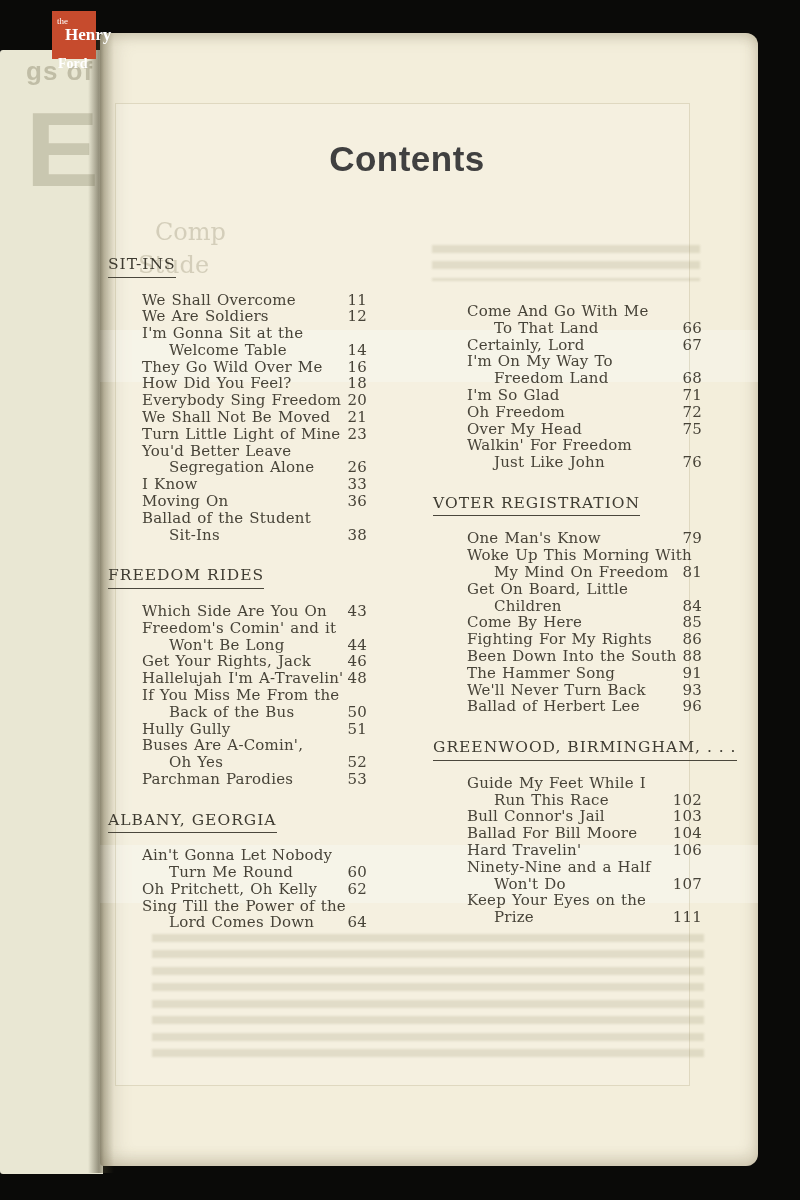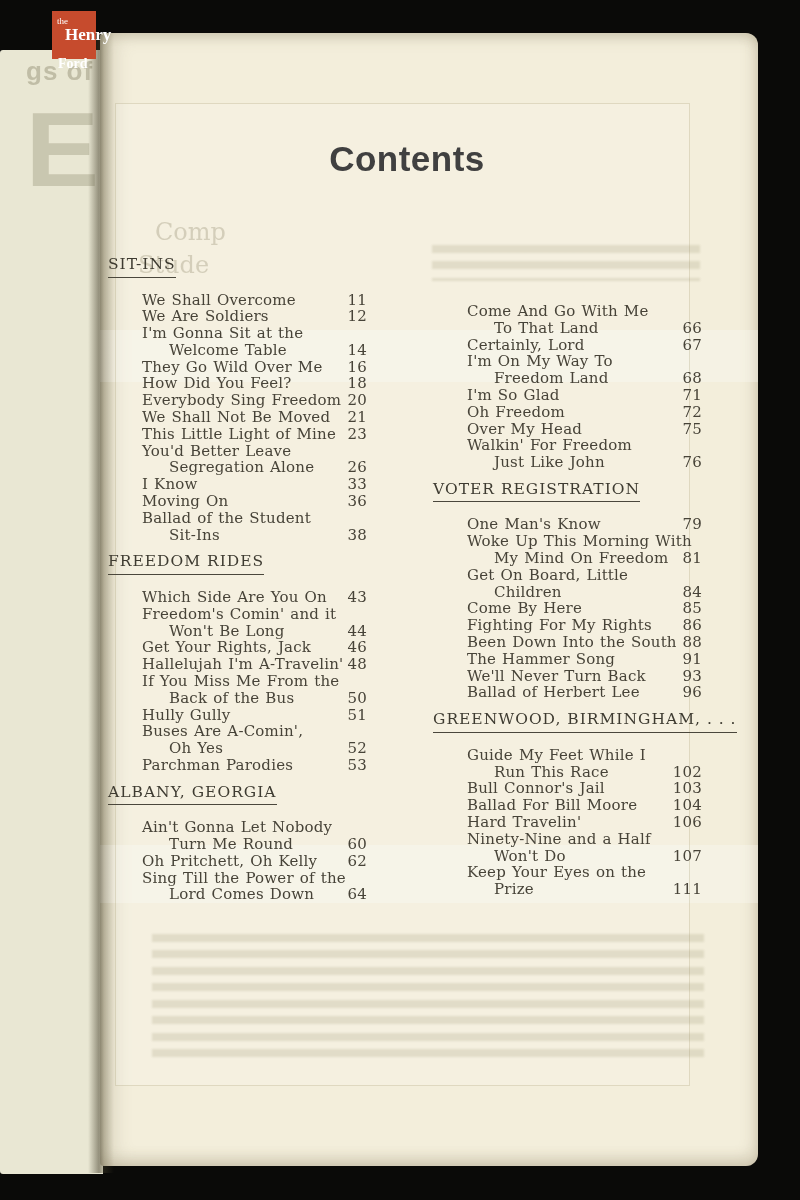--- a/index.html
+++ b/index.html
@@ -116,21 +116,21 @@
   }
 
   
   .toc-column {
     position: absolute;
     top: 221px;
   }
   .toc-column-left  { left: 8px;   width: 259px; }
   .toc-column-right { left: 333px; width: 269px; }
 
-  .toc-section { margin-top: 8px; }
+  .toc-section { margin-top: 22px; }
   .toc-section:first-child { margin-top: 0; }
   .toc-section.no-heading { padding-top: 49px; }
 
   .toc-heading {
     display: inline-block;
     font-size: 15.5px;
     letter-spacing: 1px;
     color: #3e3b31;
     border-bottom: 1.5px solid #4a473c;
     padding-bottom: 2.5px;
@@ -198,21 +198,21 @@
   <div class="toc-column toc-column-left">
       <div class="toc-section"><div class="toc-heading">SIT-INS</div><div class="toc-rows">
           <div class="toc-row"><span class="row-text">We Shall Overcome</span><span class="row-page">11</span></div>
           <div class="toc-row"><span class="row-text">We Are Soldiers</span><span class="row-page">12</span></div>
           <div class="toc-row"><span class="row-text">I'm Gonna Sit at the</span></div>
           <div class="toc-row"><span class="row-text indent">Welcome Table</span><span class="row-page">14</span></div>
           <div class="toc-row"><span class="row-text">They Go Wild Over Me</span><span class="row-page">16</span></div>
           <div class="toc-row"><span class="row-text">How Did You Feel?</span><span class="row-page">18</span></div>
           <div class="toc-row"><span class="row-text">Everybody Sing Freedom</span><span class="row-page">20</span></div>
           <div class="toc-row"><span class="row-text">We Shall Not Be Moved</span><span class="row-page">21</span></div>
-          <div class="toc-row"><span class="row-text">This Little Light of Mine</span><span class="row-page">23</span></div>
+          <div class="toc-row"><span class="row-text">Turn Little Light of Mine</span><span class="row-page">23</span></div>
           <div class="toc-row"><span class="row-text">You'd Better Leave</span></div>
           <div class="toc-row"><span class="row-text indent">Segregation Alone</span><span class="row-page">26</span></div>
           <div class="toc-row"><span class="row-text">I Know</span><span class="row-page">33</span></div>
           <div class="toc-row"><span class="row-text">Moving On</span><span class="row-page">36</span></div>
           <div class="toc-row"><span class="row-text">Ballad of the Student</span></div>
           <div class="toc-row"><span class="row-text indent">Sit-Ins</span><span class="row-page">38</span></div>
         </div></div>
       <div class="toc-section"><div class="toc-heading">FREEDOM RIDES</div><div class="toc-rows">
           <div class="toc-row"><span class="row-text">Which Side Are You On</span><span class="row-page">43</span></div>
           <div class="toc-row"><span class="row-text">Freedom's Comin' and it</span></div>

